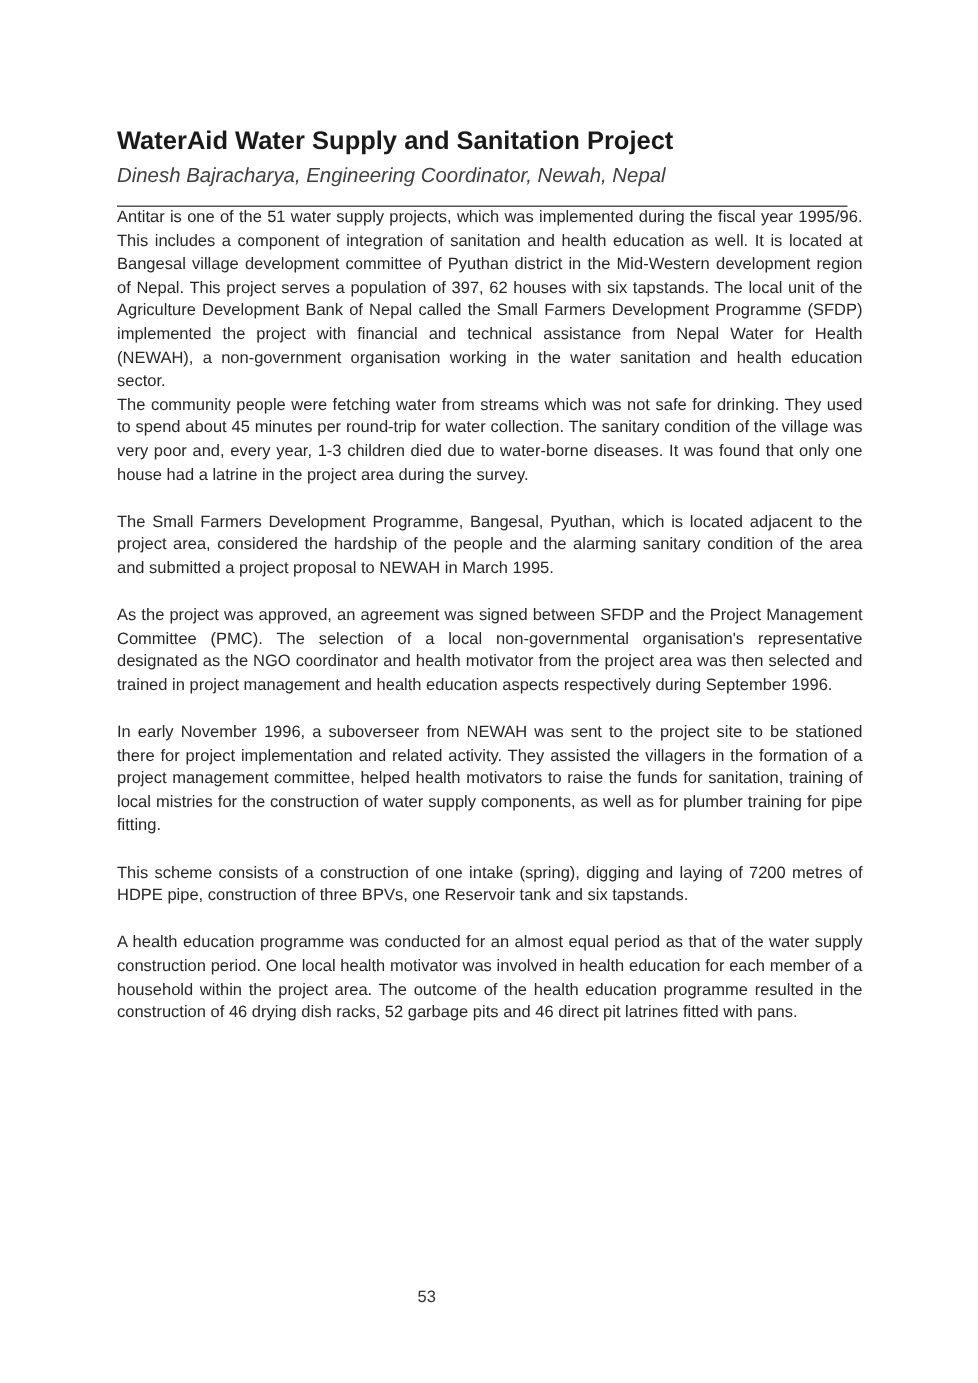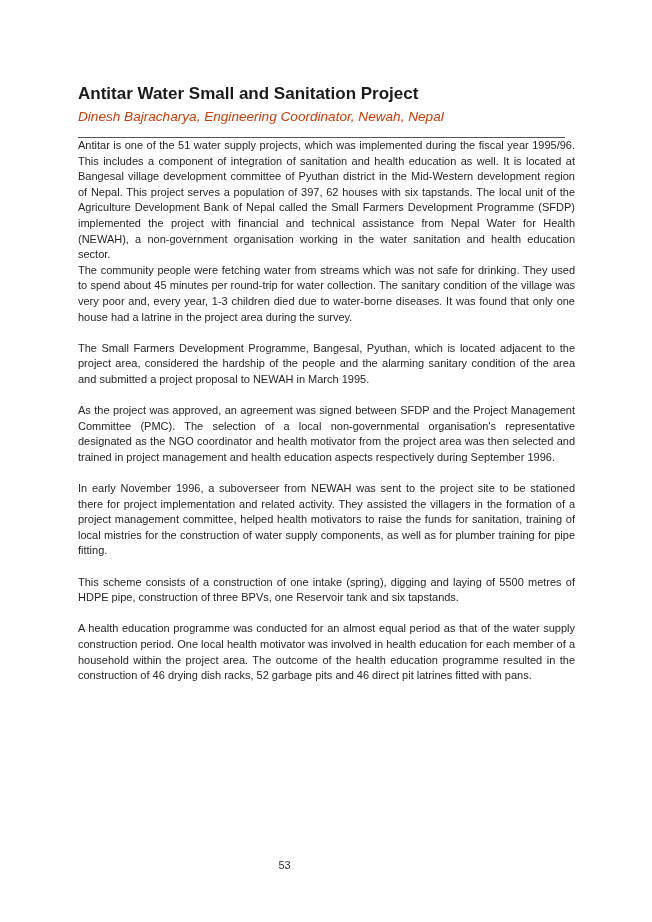--- a/index.html
+++ b/index.html
@@ -1,43 +1,43 @@
 <!DOCTYPE html>
 <html><head>
 <meta charset="utf-8">
 <style>
   html, body { margin: 0; padding: 0; background: #ffffff; }
   body { width: 652px; height: 922px; position: relative; overflow: hidden;
          font-family: "Liberation Sans", sans-serif; color: #222; }
   .page { position: absolute; left: 78px; top: 84px; width: 497px; }
   .title { font-weight: bold; font-size: 17px; line-height: 20px; margin: 0; color: #1a1a1a; }
-  .subtitle { font-style: italic; font-size: 13.6px; line-height: 18px; margin: 4px 0 0 0; color: #c2410c; }
+  .subtitle { font-style: italic; font-size: 13.6px; line-height: 18px; margin: 4px 0 0 0; color: #404040; }
   .rule { border: 0; border-top: 1px solid #555; width: 487px; margin: 11px 0 0 0; height: 0; }
   .heading { font-weight: bold; font-size: 13.5px; line-height: 16px; margin: 16px 0 2px 0; color: #1a1a1a; }
   .heading.second { margin-top: 12px; }
   p.body { font-size: 11px; line-height: 15.6px; margin: 0; text-align: justify; color: #262626; }
   p.body + p.body { margin-top: 15.6px; }
   .page-number { position: absolute; left: 0; width: 569px; top: 859px; text-align: center;
                  font-size: 11px; color: #333; }
 </style>
 </head>
 <body>
 
 <div class="page">
-  <h1 class="title">Antitar Water Small and Sanitation Project</h1>
+  <h1 class="title">WaterAid Water Supply and Sanitation Project</h1>
   <div class="subtitle">Dinesh Bajracharya, Engineering Coordinator, Newah, Nepal</div>
   <hr class="rule">
 
   <section>
     <p class="body">Antitar is one of the 51 water supply projects, which was implemented during the fiscal year 1995/96. This includes a component of integration of sanitation and health education as well. It is located at Bangesal village development committee of Pyuthan district in the Mid-Western development region of Nepal. This project serves a population of 397, 62 houses with six tapstands. The local unit of the Agriculture Development Bank of Nepal called the Small Farmers Development Programme (SFDP) implemented the project with financial and technical assistance from Nepal Water for Health (NEWAH), a non-government organisation working in the water sanitation and health education sector.</p>
   </section>
 
   <section>
     <p class="body">The community people were fetching water from streams which was not safe for drinking. They used to spend about 45 minutes per round-trip for water collection. The sanitary condition of the village was very poor and, every year, 1-3 children died due to water-borne diseases. It was found that only one house had a latrine in the project area during the survey.</p>
     <p class="body">The Small Farmers Development Programme, Bangesal, Pyuthan, which is located adjacent to the project area, considered the hardship of the people and the alarming sanitary condition of the area and submitted a project proposal to NEWAH in March 1995.</p>
     <p class="body">As the project was approved, an agreement was signed between SFDP and the Project Management Committee (PMC). The selection of a local non-governmental organisation's representative designated as the NGO coordinator and health motivator from the project area was then selected and trained in project management and health education aspects respectively during September 1996.</p>
     <p class="body">In early November 1996, a suboverseer from NEWAH was sent to the project site to be stationed there for project implementation and related activity. They assisted the villagers in the formation of a project management committee, helped health motivators to raise the funds for sanitation, training of local mistries for the construction of water supply components, as well as for plumber training for pipe fitting.</p>
-    <p class="body">This scheme consists of a construction of one intake (spring), digging and laying of 5500 metres of HDPE pipe, construction of three BPVs, one Reservoir tank and six tapstands.</p>
+    <p class="body">This scheme consists of a construction of one intake (spring), digging and laying of 7200 metres of HDPE pipe, construction of three BPVs, one Reservoir tank and six tapstands.</p>
     <p class="body">A health education programme was conducted for an almost equal period as that of the water supply construction period. One local health motivator was involved in health education for each member of a household within the project area. The outcome of the health education programme resulted in the construction of 46 drying dish racks, 52 garbage pits and 46 direct pit latrines fitted with pans.</p>
   </section>
 </div>
 
 <div class="page-number">53</div>
 
 </body></html>

